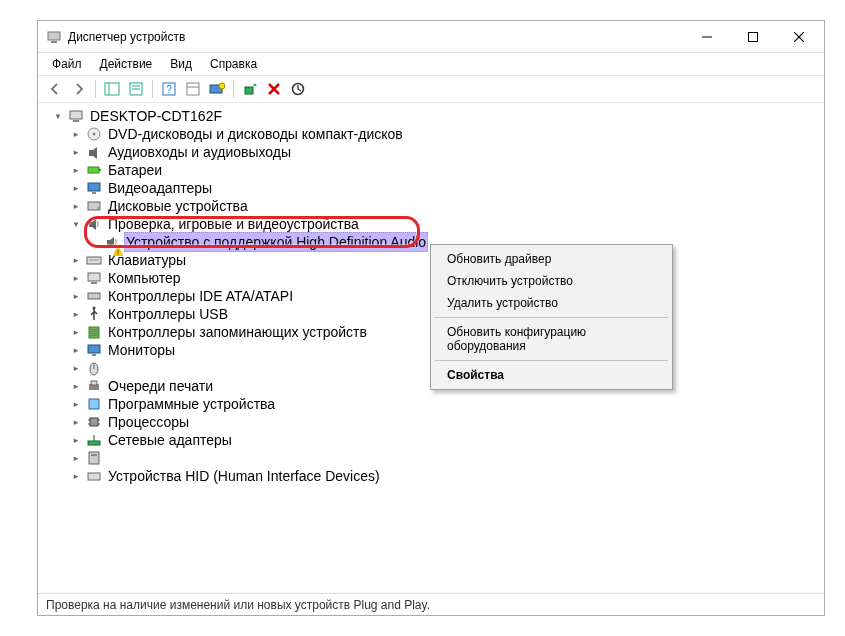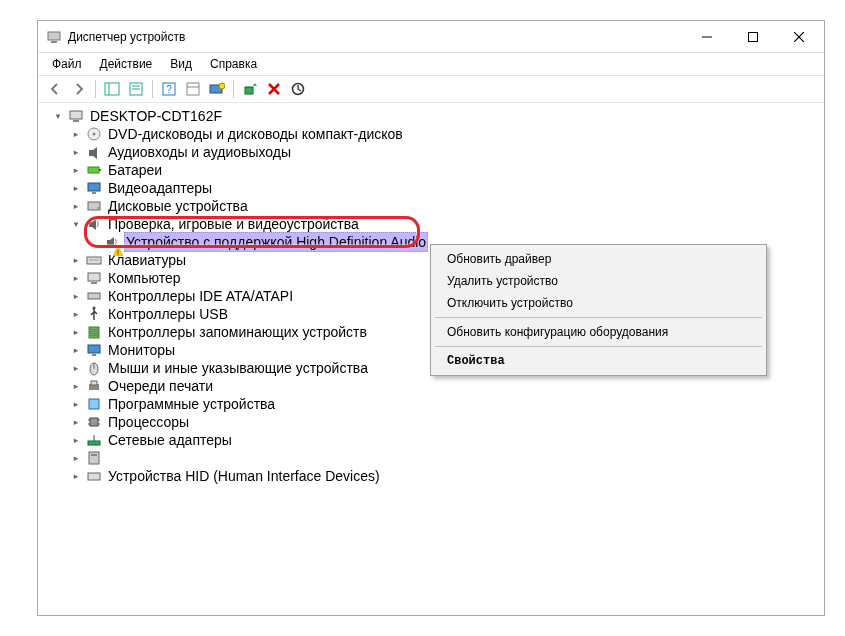--- a/index.html
+++ b/index.html
@@ -123,29 +123,29 @@
     pointer-events: none;
     box-shadow: 0 0 0 1px rgba(255,255,255,0.4) inset;
   }
 
   .context-menu {
     position: absolute;
     background: #f2f2f2;
     border: 1px solid #a0a0a0;
     box-shadow: 3px 3px 4px rgba(0,0,0,0.25);
     padding: 3px 2px;
-    width: 337px;
+    width: 243px;
     z-index: 50;
   }
   .cm-item {
     padding: 4px 14px;
     font-size: 12px;
   }
   .cm-sep { height: 1px; background: #c0c0c0; margin: 3px 2px; }
-  .cm-item.bold { font-weight: bold; font-family: Liberation Mono, monospace; }
+  .cm-item.bold { font-weight: bold; }
 
   .statusbar {
     border-top: 1px solid #ddd;
     height: 22px;
     display: flex;
     align-items: center;
     padding: 0 8px;
     font-size: 12px;
     color: #333;
   }
@@ -444,21 +444,20 @@
               </li>
               <li>
                 <div class="node">
                   <span class="expander">▸</span>
                   <span class="node-icon">
                     <svg width="16" height="16">
                       <ellipse cx="8" cy="9" rx="4" ry="6" fill="#ddd" stroke="#666"></ellipse>
                       <line x1="8" y1="3" x2="8" y2="9" stroke="#666"></line>
                     </svg>
                   </span>
-                  <span class="node-label">Мыши и иные указывающие устройства</span>
                 </div>
               </li>
               <li>
                 <div class="node">
                   <span class="expander">▸</span>
                   <span class="node-icon">
                     <svg width="16" height="16">
                       <rect x="3" y="6" width="10" height="6" fill="#888"></rect>
                       <rect x="5" y="3" width="6" height="4" fill="#ddd" stroke="#666"></rect>
                     </svg>
@@ -528,24 +527,27 @@
               </li>
             </ul>
         </li>
       </ul>
     </div>
 
     <div class="highlight-red" style="left:46px; top:113px; width:336px; height:32px;"></div>
 
     <div class="context-menu" style="left:392px; top:141px;">
       <div class="cm-item">Обновить драйвер</div>
+      <div class="cm-item">Отключить устройство</div>
       <div class="cm-item">Удалить устройство</div>
-      <div class="cm-item">Отключить устройство</div>
       <div class="cm-sep"></div>
       <div class="cm-item">Обновить конфигурацию оборудования</div>
       <div class="cm-sep"></div>
       <div class="cm-item bold">Свойства</div>
     </div>
 
     <div class="highlight-red" style="left:392px; top:186px; width:146px; height:28px;"></div>
   </div>
 
+  <div class="statusbar">
+    <span>Проверка на наличие изменений или новых устройств Plug and Play.</span>
+  </div>
 </div>
 
 </body></html>

